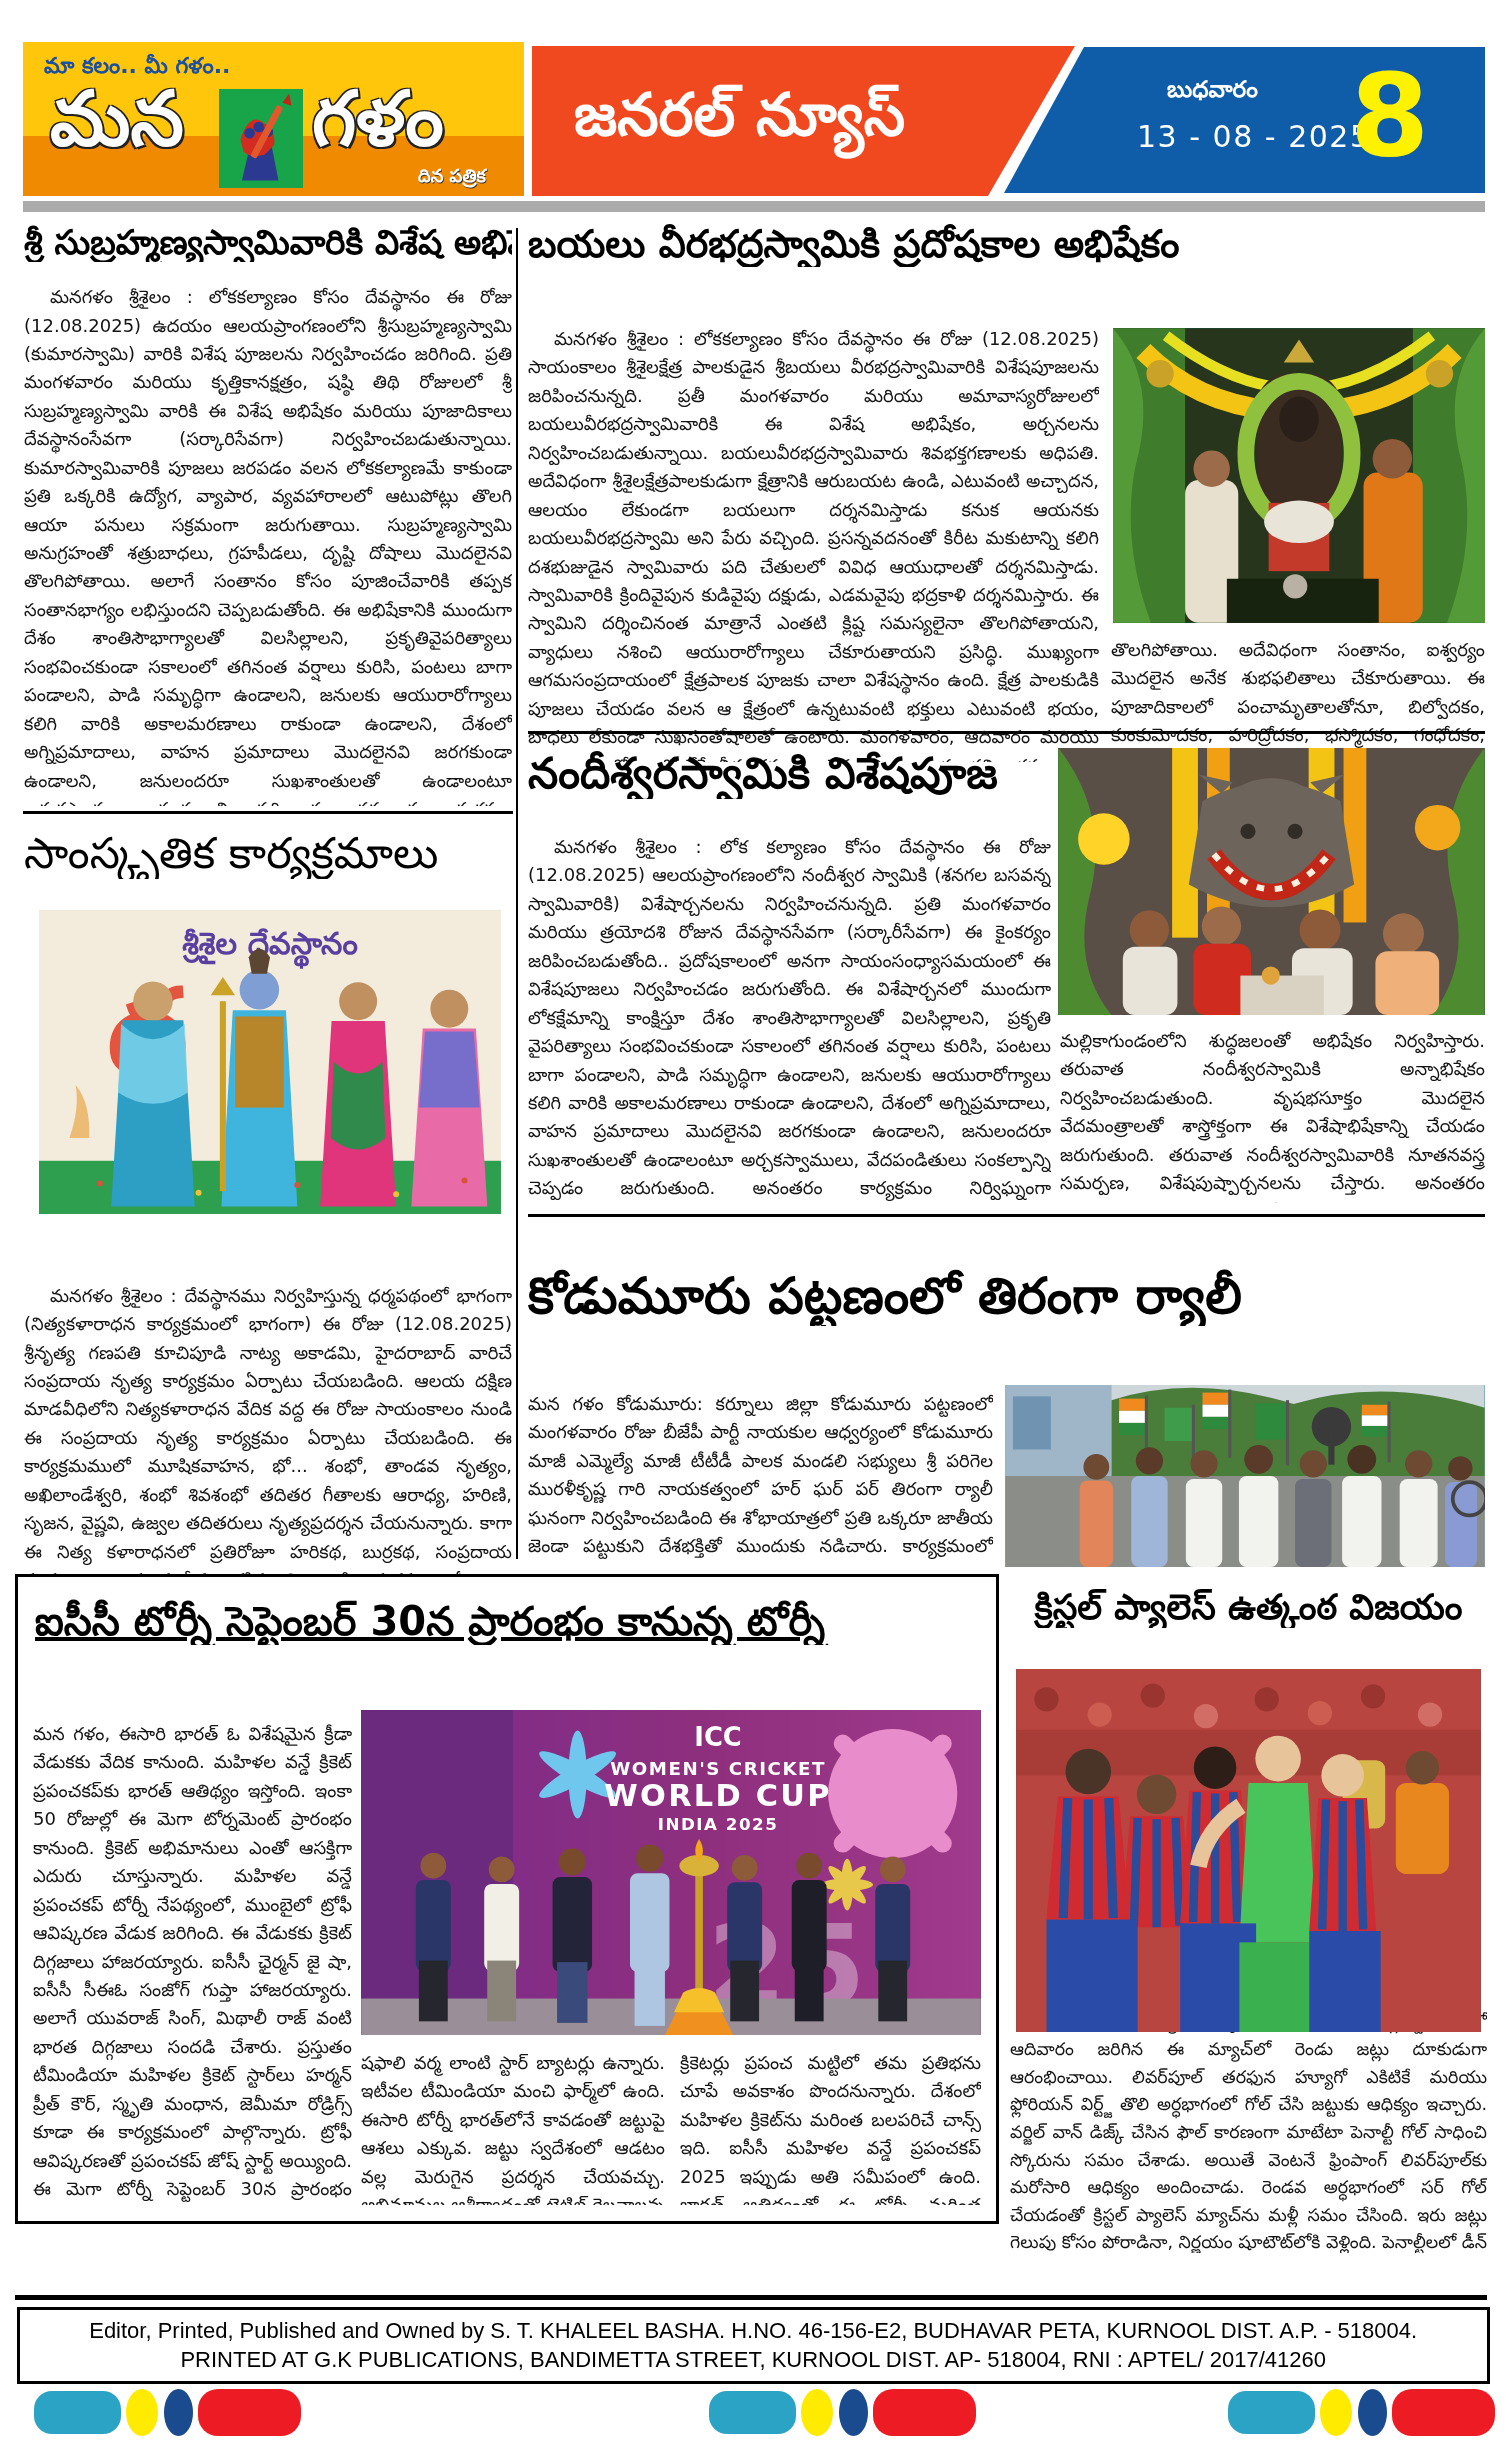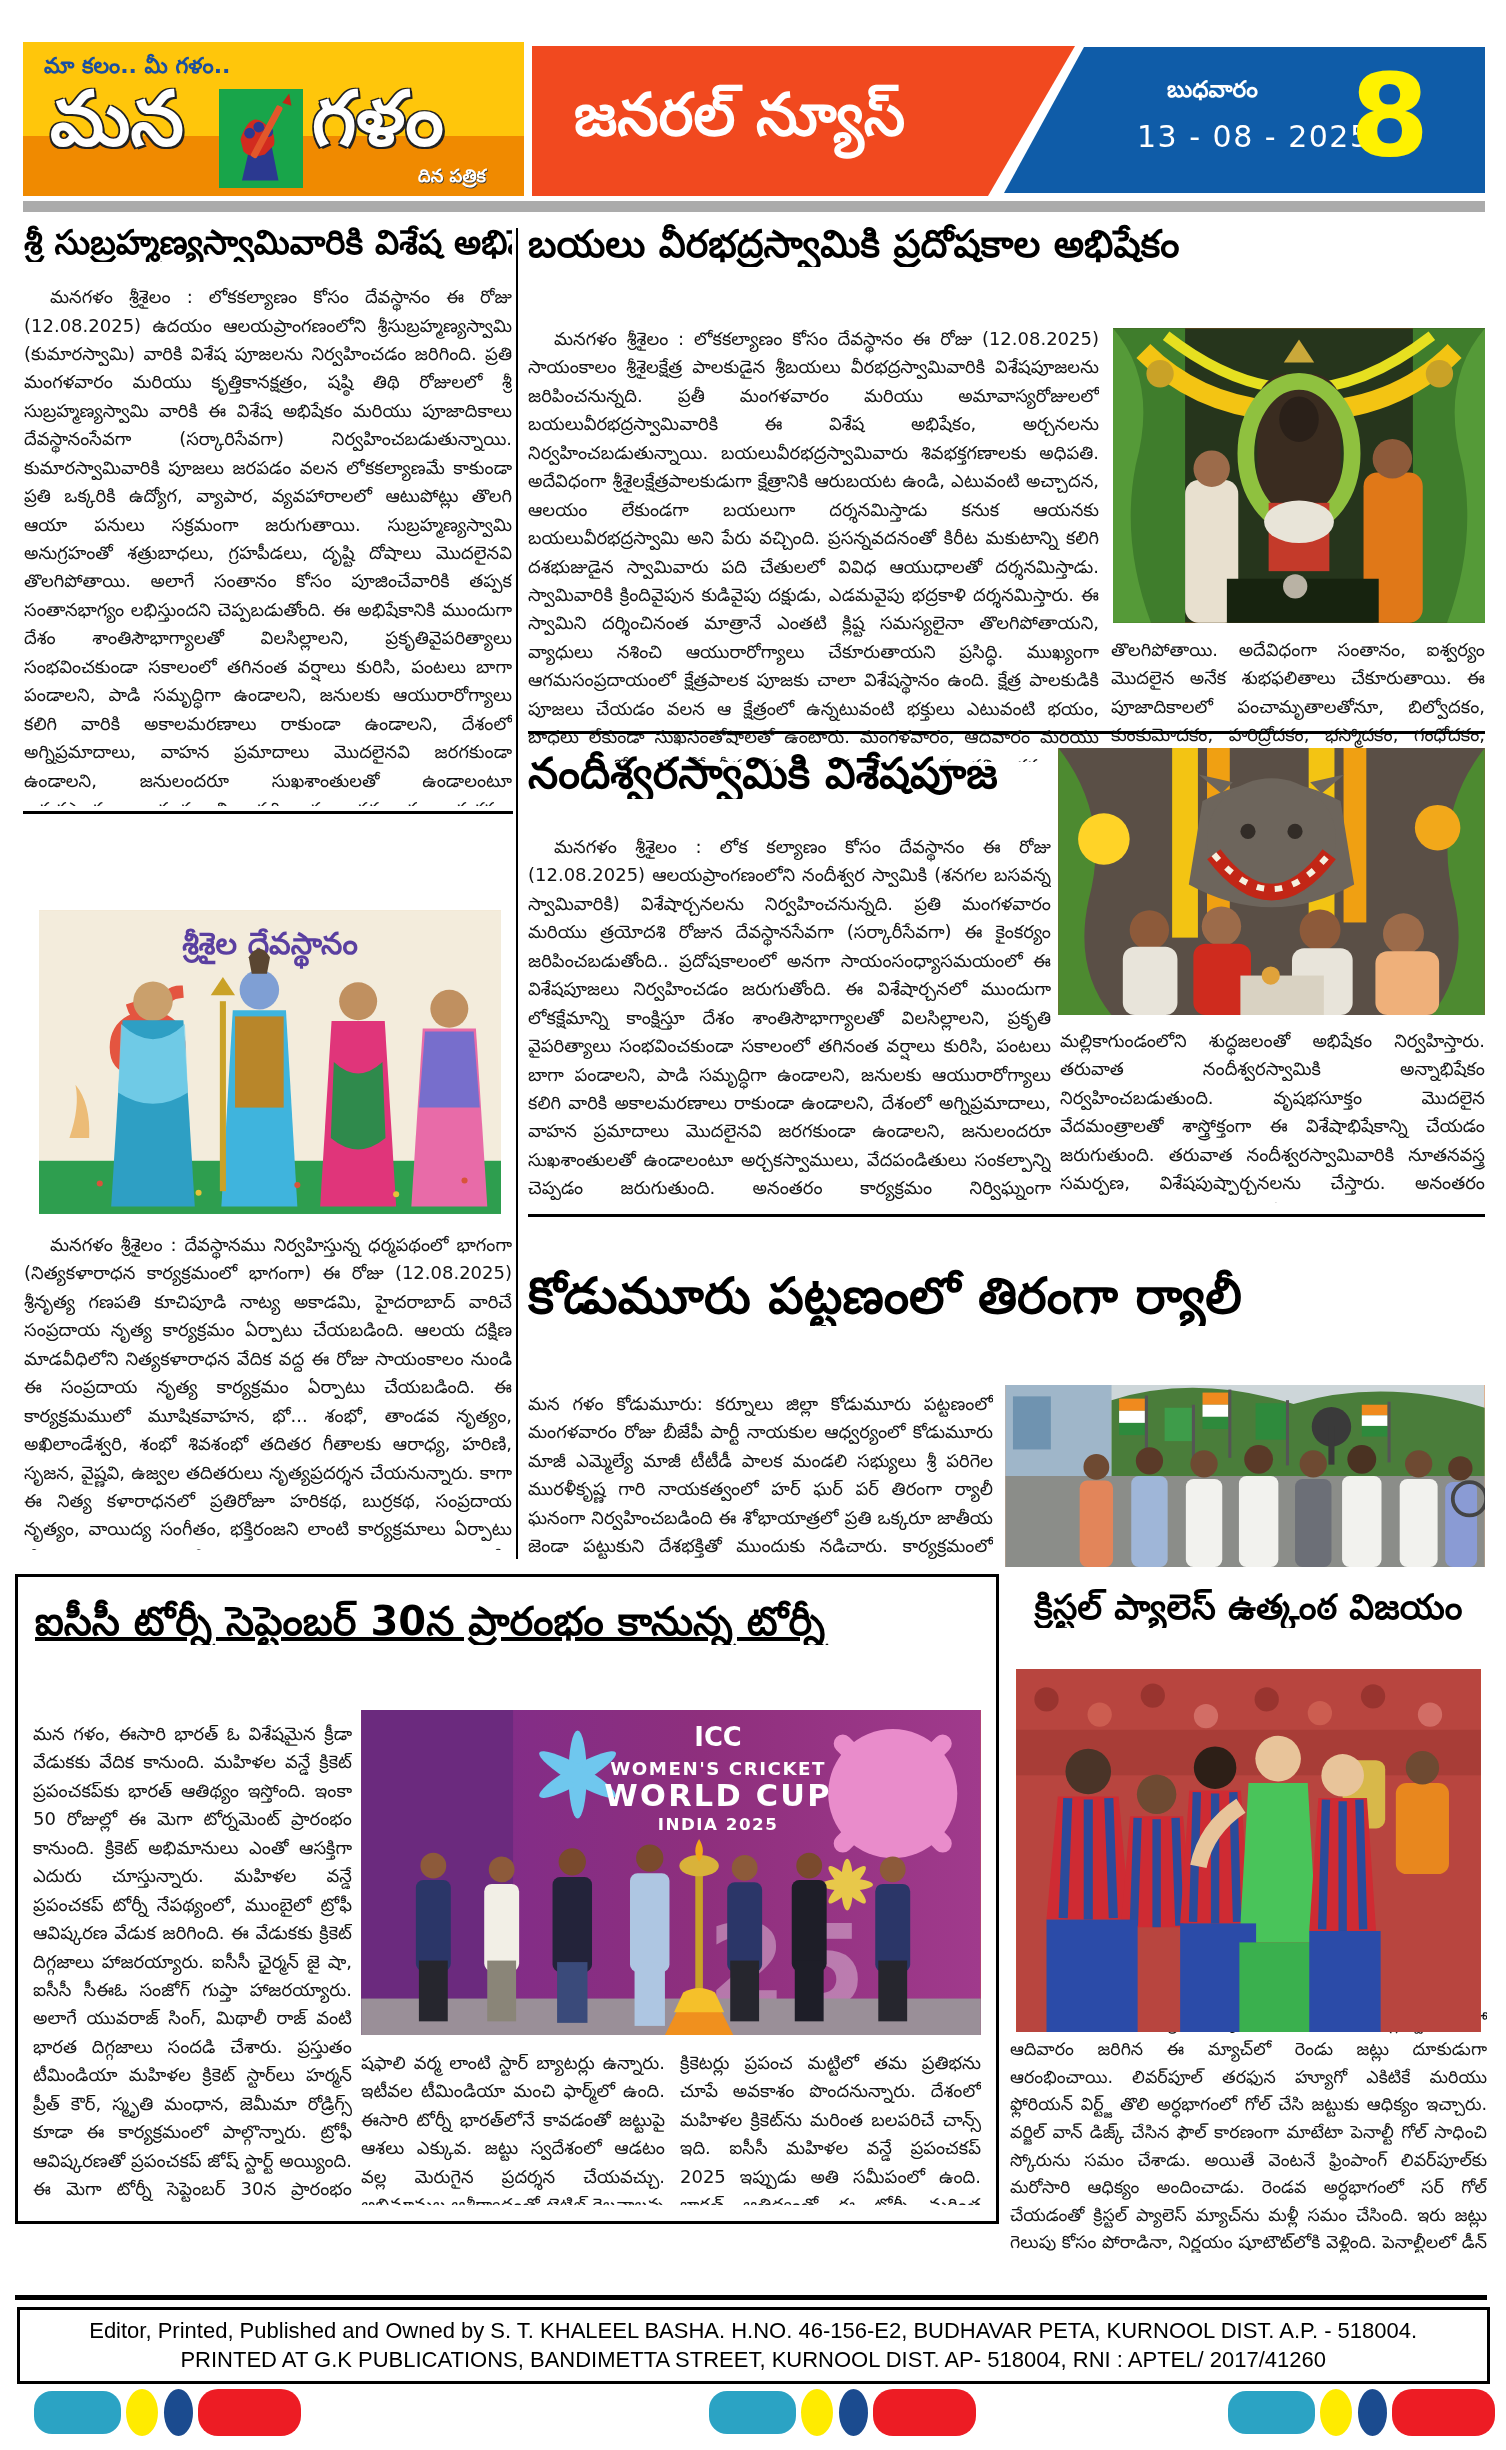--- a/index.html
+++ b/index.html
@@ -37,21 +37,21 @@
   #footer-box{left:16.7px;top:2307px;width:1467px;height:71px;border:3.8px solid #000;
     background:#fff;display:flex;flex-direction:column;justify-content:center;align-items:center;}
   .footer-line{font-family:"Liberation Sans",sans-serif;font-size:22px;color:#000;
     line-height:1.28;white-space:nowrap;}
   .shape-group{top:2389px;display:flex;align-items:center;gap:5.3px;}
   .sh-teal{width:87px;height:43px;border-radius:18px;background:#2BA3C4;}
   .sh-yellow{width:32px;height:47px;border-radius:50%;background:#FFEB00;}
   .sh-navy{width:29px;height:47px;border-radius:50%;background:#1B4B8F;}
   .sh-red{width:103px;height:47px;border-radius:20px;background:#ED1C24;}
   
-  .photo{overflow:hidden;background:#f97316;}
+  .photo{overflow:hidden;background:#0f766e;}
   .photo svg{display:block;}
 </style>
 </head>
 <body>
 
 <div id="page">
 
   <div class="abs" id="section-box">
     <div id="section-title">జనరల్ న్యూస్</div>
   </div>
@@ -155,20 +155,21 @@
         <rect x="418" y="268" width="84" height="84" rx="16" fill="#efb07a"></rect>
         <rect x="240" y="300" width="110" height="52" fill="#d9d2c2"></rect>
         <circle cx="280" cy="300" r="12" fill="#e0a23a"></circle>
       </svg>
     </div>
     <div class="abs bodytext lead-indent" style="left:0;top:85px;width:523px;height:371px;">మనగళం శ్రీశైలం : లోక కల్యాణం కోసం దేవస్థానం ఈ రోజు (12.08.2025) ఆలయప్రాంగణంలోని నందీశ్వర స్వామికి (శనగల బసవన్న స్వామివారికి) విశేషార్చనలను నిర్వహించనున్నది. ప్రతి మంగళవారం మరియు త్రయోదశి రోజున దేవస్థానసేవగా (సర్కారీసేవగా) ఈ కైంకర్యం జరిపించబడుతోంది.. ప్రదోషకాలంలో అనగా సాయంసంధ్యాసమయంలో ఈ విశేషపూజలు నిర్వహించడం జరుగుతోంది. ఈ విశేషార్చనలో ముందుగా లోకక్షేమాన్ని కాంక్షిస్తూ దేశం శాంతిసౌభాగ్యాలతో విలసిల్లాలని, ప్రకృతి వైపరిత్యాలు సంభవించకుండా సకాలంలో తగినంత వర్షాలు కురిసి, పంటలు బాగా పండాలని, పాడి సమృద్ధిగా ఉండాలని, జనులకు ఆయురారోగ్యాలు కలిగి వారికి అకాలమరణాలు రాకుండా ఉండాలని, దేశంలో అగ్నిప్రమాదాలు, వాహన ప్రమాదాలు మొదలైనవి జరగకుండా ఉండాలని, జనులందరూ సుఖశాంతులతో ఉండాలంటూ అర్చకస్వాములు, వేదపండితులు సంకల్పాన్ని చెప్పడం జరుగుతుంది. అనంతరం కార్యక్రమం నిర్విఘ్నంగా జరిగేందుకుమహాగణపతిపూజను జరిపించబడుతుంది. ఆ తరువాత నందీశ్వరస్వామికి శాస్త్రోక్తంగా పంచామృతాలతోనూ, ఫలోదకాలతో హరిద్రోదకం, కుంకుమోదకం, గంధోదకం, భస్మోదకం, రుద్రాక్షోదకం, బిల్వోదకం, పుష్పోదకం, సువర్ణోదకం మరియు</div>
     <div class="abs bodytext" style="left:532px;top:279px;width:425px;height:176px;">మల్లికాగుండంలోని శుద్ధజలంతో అభిషేకం నిర్వహిస్తారు. తరువాత నందీశ్వరస్వామికి అన్నాభిషేకం నిర్వహించబడుతుంది. వృషభసూక్తం మొదలైన వేదమంత్రాలతో శాస్త్రోక్తంగా ఈ విశేషాభిషేకాన్ని చేయడం జరుగుతుంది. తరువాత నందీశ్వరస్వామివారికి నూతనవస్త్ర సమర్పణ, విశేషపుష్పార్చనలను చేస్తారు. అనంతరం నానబెట్టిన శనగలను నందీశ్వరస్వామికి సమర్పించడం జరుగుతుంది. చివరగా స్వామికి నివేదన సమర్పించబడుతుంది.</div>
   </div>
 
   <div class="abs" style="left:24px;top:828px;width:488px;">
+    <div class="headline" style="font-size:43px;font-weight:500;">సాంస్కృతిక కార్యక్రమాలు</div>
     <div class="abs photo" style="left:15px;top:82px;width:462px;height:304px;">
       <svg width="462" height="304" viewBox="0 0 608 400">
         <rect width="608" height="400" fill="#f3ecdc"></rect>
         <rect x="0" y="330" width="608" height="70" fill="#2e9e4f"></rect>
         <text x="304" y="58" text-anchor="middle" font-size="40" font-weight="bold" fill="#5a3fa0">శ్రీశైల దేవస్థానం</text>
         <text x="90" y="210" font-size="150" font-weight="bold" fill="#e23b25" opacity="0.85">ధ</text>
         <path d="M40 300 q14 -40 8 -70 q20 24 18 70 Z" fill="#e8a84c" opacity="0.7"></path>
         <path d="M560 300 q-14 -40 -8 -70 q-20 24 -18 70 Z" fill="#e8a84c" opacity="0.7"></path>
         <circle cx="150" cy="120" r="26" fill="#caa06c"></circle>
         <path d="M110 145 L190 145 L205 390 L95 390 Z" fill="#2e9fc4"></path>

